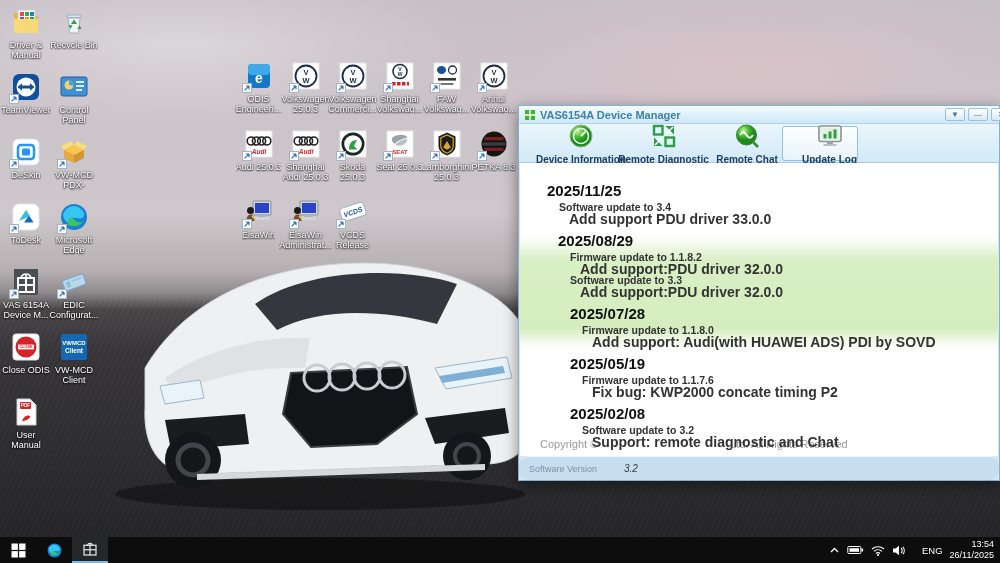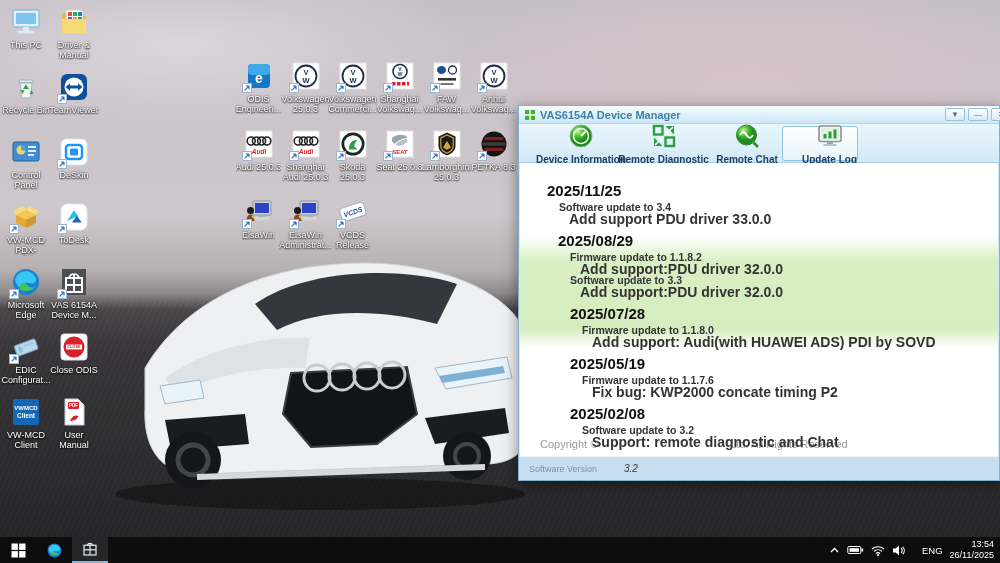--- a/index.html
+++ b/index.html
@@ -54,21 +54,21 @@
   .win-content { position:absolute; left:1px; right:1px; top:57px; bottom:24px; background:#fff; overflow:hidden; }
   .green-band { position:absolute; left:0; right:0; top:73px; height:112px;
     background:linear-gradient(180deg, rgba(217,239,196,0) 0%, #d9efc4 22%, #d5edbe 82%, rgba(217,239,196,0) 100%); }
   .log-wrap { position:relative; z-index:3; padding-top:12px; }
   .log-date { font-size:15px; line-height:17px; font-weight:bold; color:#101010; margin:7px 0 3px; }
   .log-line { font-size:10.5px; line-height:11.5px; font-weight:bold; color:#333; margin-left:12px; }
   .log-sub  { font-size:14px; line-height:11.5px; font-weight:bold; color:#333; margin-left:22px; }
   .copyright { position:absolute; left:20px; bottom:6px; z-index:2; font-size:11px; color:#9b9b9b; white-space:nowrap; }
   .copy-gap { display:inline-block; width:132px; }
   .win-statusbar { position:absolute; left:0; right:0; bottom:0; height:24px; background:#c6def0;
-    border-top:1px solid #eaf4fb; display:flex; align-items:center; }
+    border-top:1px solid #eaf4fb; display:flex; align-items:center;border-radius:9px; }
   .status-label { font-size:9px; color:#7d93a5; margin-left:10px; width:95px; }
   .status-value { font-size:10px; color:#3a3a3a;font-style:italic; }
 
   
   .taskbar { position:absolute; left:0; right:0; bottom:0; height:26px; background:#0d0d0e;
     display:flex; align-items:stretch; z-index:10; }
   .tb-item { width:36px; display:flex; align-items:center; justify-content:center; cursor:pointer; }
   .tb-item.active { background:#242628; border-bottom:2px solid #88b6d8; }
   .tray { position:absolute; right:2px; top:0; bottom:0; display:flex; align-items:center; gap:7px; padding-right:4px; }
   .tray-txt { color:#fff; font-size:9.5px; cursor:pointer;padding-left:10px; }
@@ -99,31 +99,20 @@
     <path d="M320 210 L400 200 L404 225 L330 236 Z" fill="#1a1c1f"></path>
     <path d="M60 212 L140 206 L144 236 L66 242 Z" fill="#1a1c1f"></path>
     <circle cx="88" cy="252" r="28" fill="#151619"></circle>
     <circle cx="88" cy="252" r="15" fill="none" stroke="#42464c" stroke-width="5"></circle>
     <circle cx="362" cy="248" r="24" fill="#151619"></circle>
     <circle cx="362" cy="248" r="12" fill="none" stroke="#42464c" stroke-width="4"></circle>
     <path d="M92 266 L380 256 L380 262 L92 272 Z" fill="#d6d9dc"></path>
   </svg>
 
   <div id="left-icons">
-      <div class="icon-cell">
-        <span class="icon-art">
-          <svg width="32" height="32" viewBox="0 0 32 32">
-            <rect x="3" y="4" width="26" height="17" rx="1.5" fill="#dff0fb" stroke="#6fb1dd"></rect>
-            <rect x="6" y="7" width="20" height="11" fill="#7cc4ee"></rect>
-            <rect x="13" y="21" width="6" height="4" fill="#d8ecf9"></rect>
-            <rect x="8" y="25" width="16" height="2.5" fill="#d8ecf9"></rect>
-          </svg>
-        </span>
-        <div class="icon-label">This PC</div>
-      </div>
       <div class="icon-cell">
         <span class="icon-art">
           <svg width="32" height="32" viewBox="0 0 32 32">
             <path d="M4 7 h9 l2 3 h13 v17 h-24 z" fill="#e8b64c"></path>
             <rect x="8" y="4" width="17" height="14" fill="#fff" stroke="#ccc"></rect>
             <rect x="10" y="6" width="4" height="4" fill="#e74c3c"></rect>
             <rect x="15" y="6" width="4" height="4" fill="#27ae60"></rect>
             <rect x="20" y="6" width="4" height="4" fill="#2980b9"></rect>
             <rect x="10" y="11" width="4" height="4" fill="#8e44ad"></rect>
             <rect x="15" y="11" width="4" height="4" fill="#f39c12"></rect>

